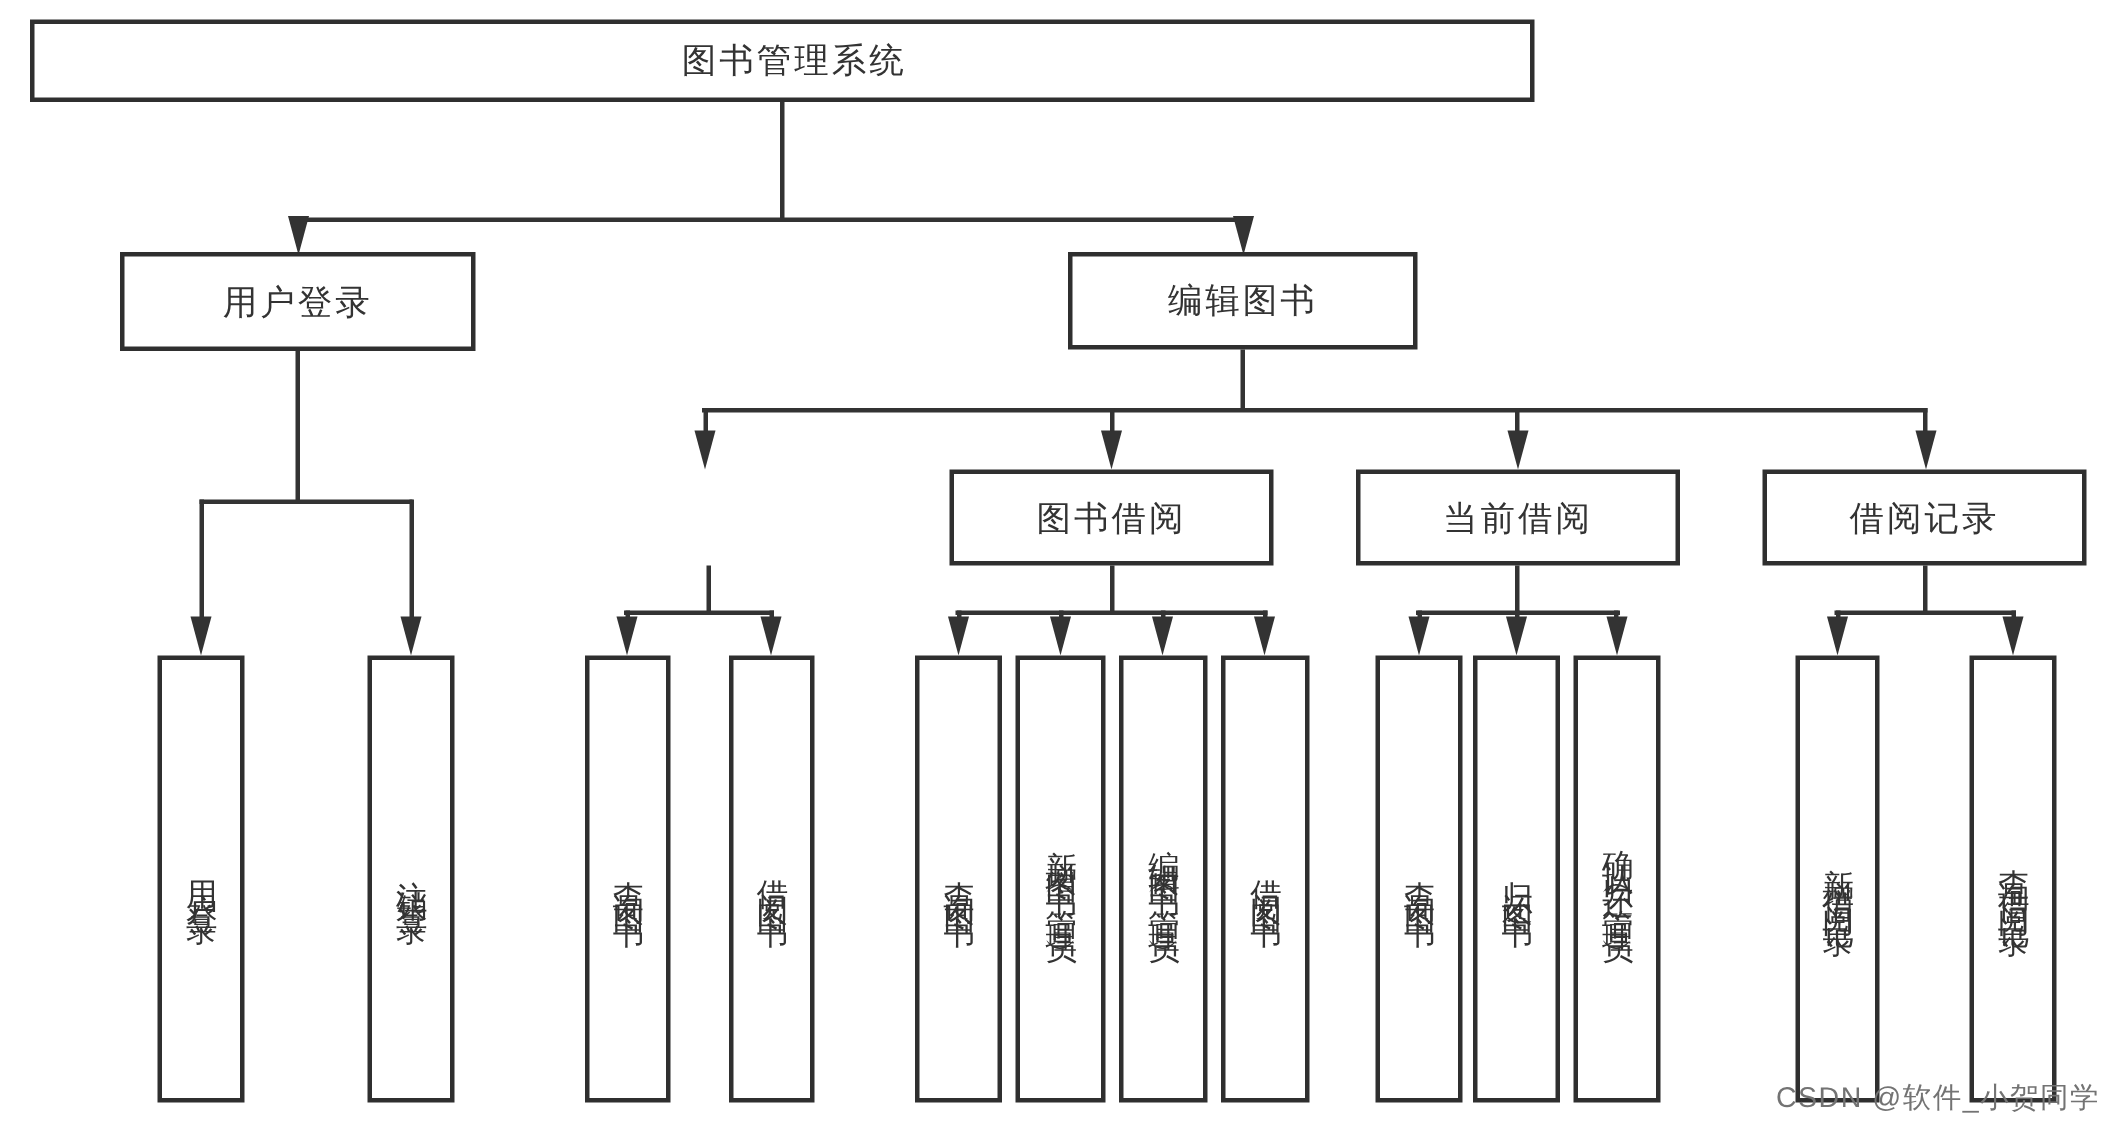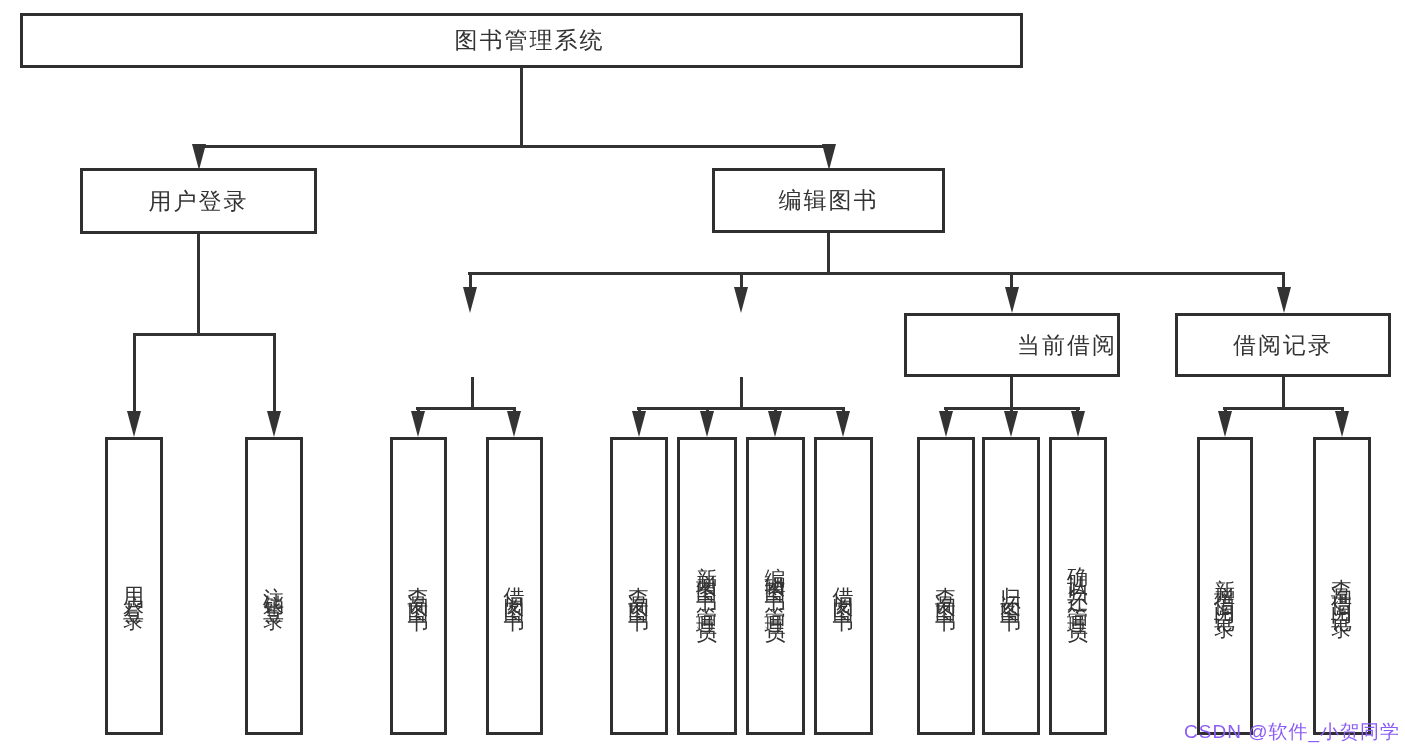--- a/index.html
+++ b/index.html
@@ -40,21 +40,21 @@
     border-left: 7px solid transparent;
     border-right: 7px solid transparent;
     border-top: 26px solid #333333;
   }
   .watermark {
     position: absolute;
     right: 5px;
     bottom: 2px;
     font-size: 19px;
     letter-spacing: 1px;
-    color: #8b5cf6;
+    color: #737373;
     white-space: nowrap;
   }
 </style>
 </head>
 <body>
 
 <div id="stage">
 
   <div class="box node" style="left:20px; top:13px; width:1003px; height:55px;padding-left:16px;">
     <span>图书管理系统</span>
@@ -83,21 +83,24 @@
   <div class="h" style="left:468px; top:272px; width:817px;"></div>
   <div class="v" style="left:469px; top:272px; height:18px;"></div>
   <div class="v" style="left:740px; top:272px; height:18px;"></div>
   <div class="v" style="left:1010px; top:272px; height:18px;"></div>
   <div class="v" style="left:1282px; top:272px; height:18px;"></div>
   <div class="arr" style="left:463px; top:287px;"></div>
   <div class="arr" style="left:734px; top:287px;"></div>
   <div class="arr" style="left:1005px; top:287px;"></div>
   <div class="arr" style="left:1277px; top:287px;"></div>
 
-  <div class="box node" style="left:904px; top:313px; width:216px; height:64px;justify-content:flex-end;">
+  <div class="box node" style="left:633px; top:313px; width:216px; height:64px;">
+    <span>图书借阅</span>
+  </div>
+  <div class="box node" style="left:904px; top:313px; width:216px; height:64px;">
     <span>当前借阅</span>
   </div>
   <div class="box node" style="left:1175px; top:313px; width:216px; height:64px;">
     <span>借阅记录</span>
   </div>
 
   <div class="v" style="left:471px; top:377px; height:32px;"></div>
   <div class="h" style="left:416px; top:407px; width:100px;"></div>
   <div class="v" style="left:417px; top:407px; height:8px;"></div>
   <div class="v" style="left:513px; top:407px; height:8px;"></div>

